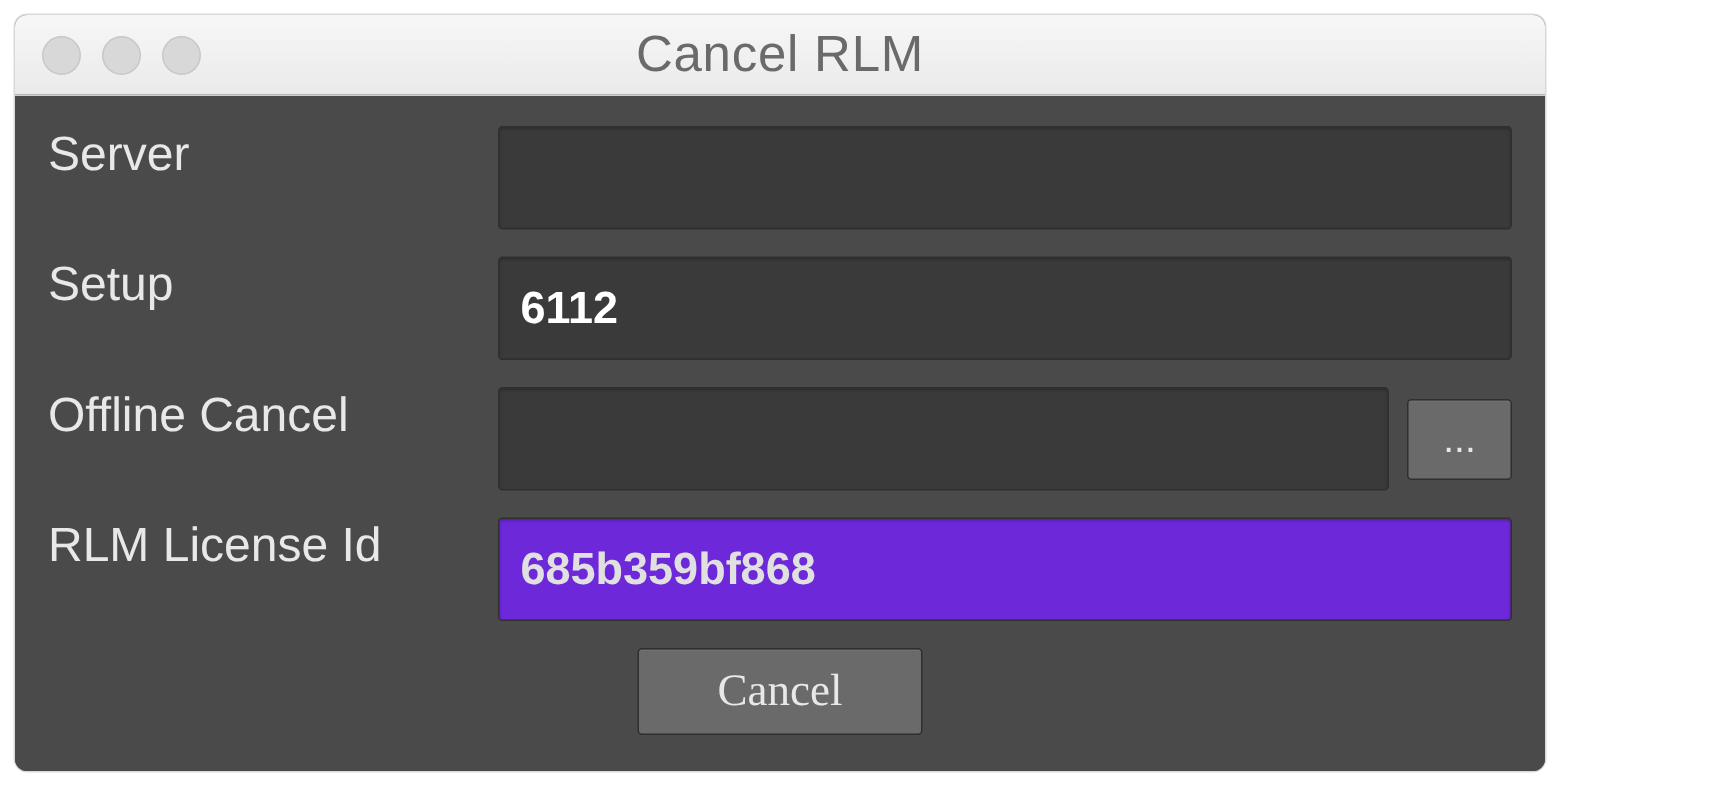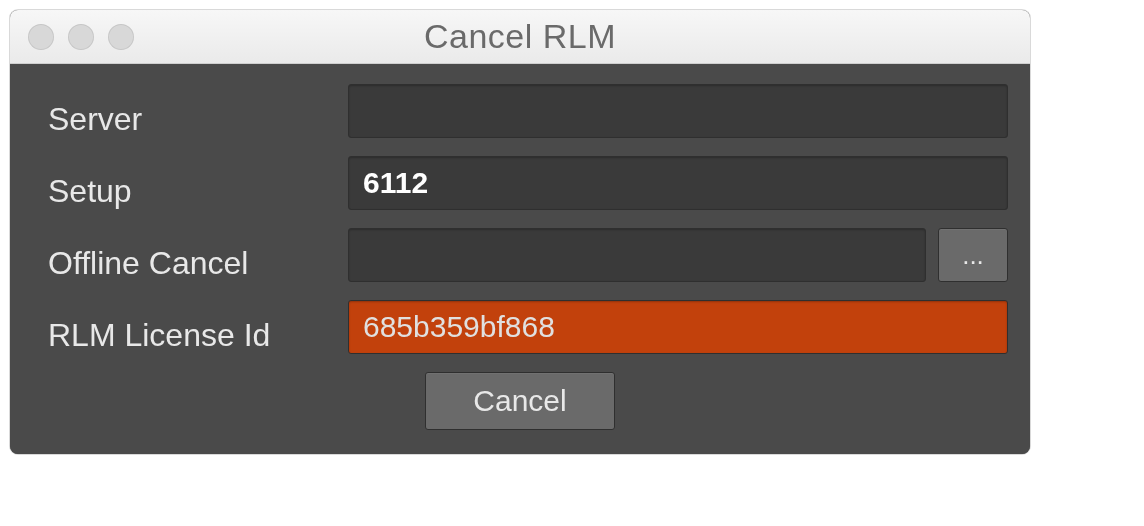--- a/index.html
+++ b/index.html
@@ -49,54 +49,53 @@
     font-size: 34px;
     font-weight: 400;
     letter-spacing: 0.5px;
   }
   .content {
     background: #4a4a4a;
     padding: 20px 22px 24px 22px;
   }
   .row {
     display: flex;
-    align-items: flex-end;
+    align-items: flex-start;
     margin-bottom: 18px;
-    margin-left: 16px;
   }
   .label {
     color: #e8e8e8;
     font-size: 32px;
     font-weight: 400;
     width: 300px;
     flex-shrink: 0;
   }
   .field-wrap {
     display: flex;
     flex: 1;
     gap: 12px;
     align-items: center;
   }
   .input {
     flex: 1;
-    height: 54px;
+    height: 69px;
     background: #3a3a3a;
     border: 1px solid #2f2f2f;
     border-radius: 3px;
     color: #fff;
     font-size: 30px;
     font-weight: 600;
     padding: 0 14px;
     outline: none;
     box-shadow: inset 0 1px 2px rgba(0,0,0,0.25);
   }
   .input.readonly {
-    font-weight: 400;
+    font-weight: 700;
     color: #e0e0e0;
-    background: #c2410c;
+    background: #6d28d9;
   }
   .browse-btn {
     width: 70px;
     height: 54px;
     background: #6a6a6a;
     border: 1px solid #2f2f2f;
     border-radius: 3px;
     color: #e8e8e8;
     font-size: 26px;
     display: flex;
@@ -117,20 +116,21 @@
     background: #6a6a6a;
     border: 1px solid #2f2f2f;
     border-radius: 3px;
     color: #e8e8e8;
     font-size: 30px;
     display: flex;
     align-items: center;
     justify-content: center;
     cursor: pointer;
     box-shadow: inset 0 1px 0 rgba(255,255,255,0.05);
+    font-family: Liberation Serif, serif;
   }
 </style>
 </head>
 <body>
 
 <div class="window">
 
   <div class="titlebar">
     <div class="traffic">
       <div class="dot"></div>

